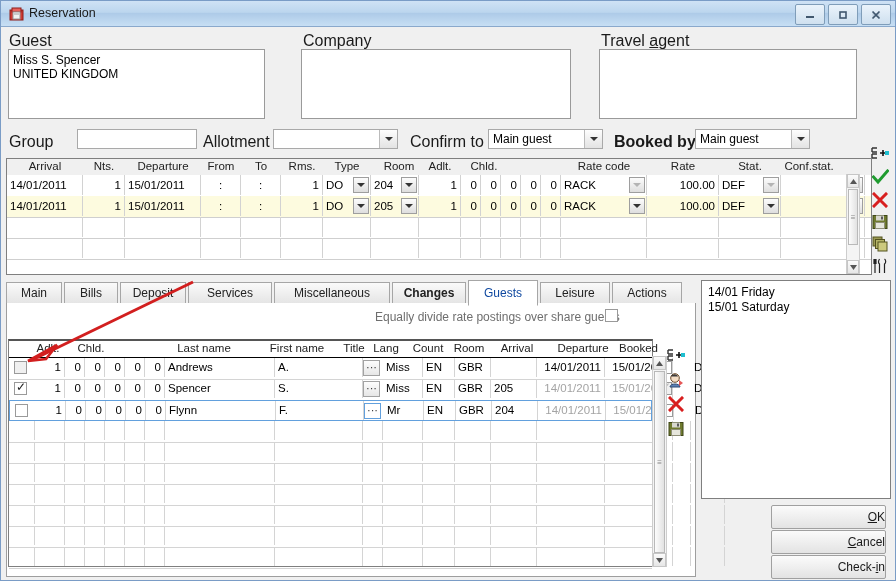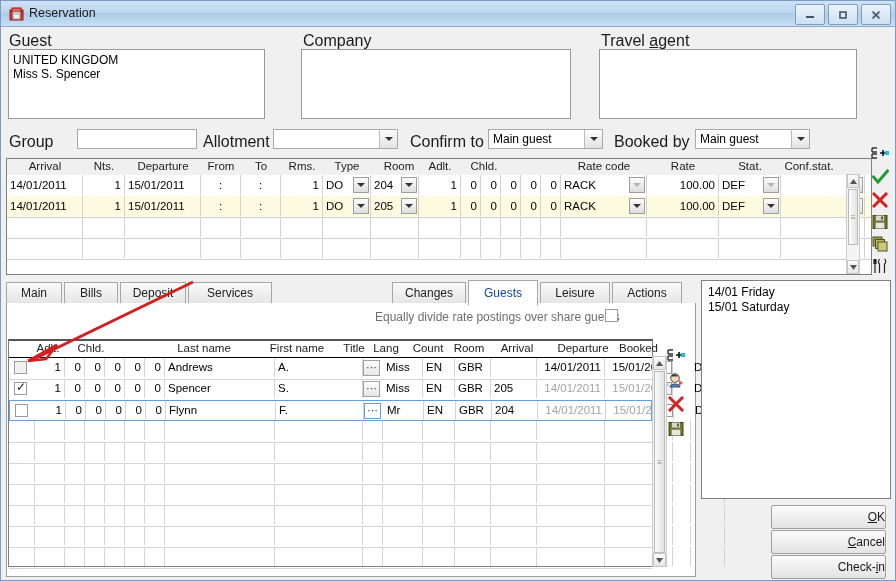--- a/index.html
+++ b/index.html
@@ -140,22 +140,22 @@
         <svg width="12" height="12" viewBox="0 0 12 12">
           <path d="M2.5 2.5 L9.5 9.5 M9.5 2.5 L2.5 9.5" stroke="#40576e" stroke-width="1.7" fill="none"></path>
           <path d="M2.5 5 L9.5 5 M2.5 7 L9.5 7" stroke="#40576e" stroke-width="0.8" opacity=".45"></path>
           </svg>
       </div>
     </div>
   </div>
 
   <div class="lbl" style="left:8px;top:31px;">Guest</div>
   <div class="memo" style="left:7px;top:48px;width:257px;height:70px;">
+    <div>Miss S. Spencer</div>
     <div>UNITED KINGDOM</div>
-    <div>Miss S. Spencer</div>
   </div>
 
   <div class="lbl" style="left:302px;top:31px;">
     <span>Company</span>
   </div>
   <div class="memo" style="left:300px;top:48px;width:270px;height:70px;"></div>
 
   <div class="lbl" style="left:600px;top:31px;">
     <span>Travel </span><span class="ul">a</span><span>gent</span>
   </div>
@@ -173,21 +173,21 @@
   </div>
 
   <div class="lbl" style="left:409px;top:132px;">Confirm to</div>
   <div class="combo" style="left:487px;top:128px;width:115px;height:20px;">
     <span class="cv">Main guest</span>
     <span class="cbtn">
         <i class="arr"></i>
       </span>
   </div>
 
-  <div class="lbl" style="left:613px;top:132px;">Booked by</div>
+  <div class="lbl" style="left:613px;top:132px;font-weight:bold;">Booked by</div>
   <div class="combo" style="left:694px;top:128px;width:115px;height:20px;">
     <span class="cv">Main guest</span>
     <span class="cbtn">
         <i class="arr"></i>
       </span>
   </div>
 
   <div id="resgrid">
     <div class="ghead" id="res-head">
         <span style="left: 0px; width: 76px;">Arrival</span>
@@ -373,21 +373,22 @@
       <path d="M7.5 1 c-1.2 2 -1.2 4 0 5 v9" stroke="#222" stroke-width="1.2" fill="none"></path>
       <path d="M12.5 1 c1.6 1 1.6 4 0 5 v9" stroke="#222" stroke-width="1.2" fill="none"></path>
     </svg>
   </div>
 
   <div id="tabs">
       <div class="tab" style="left: 0px; width: 56px;">Main</div>
       <div class="tab" style="left: 58px; width: 54px;">Bills</div>
       <div class="tab" style="left: 114px; width: 66px;">Deposit</div>
       <div class="tab" style="left: 182px; width: 84px;">Services</div>
-      <div class="tab" style="left: 386px; width: 74px;">Changes</div>
+      <div class="tab" style="left: 268px; width: 116px;">Miscellaneous</div>
+      <div class="tab" style="left: 386px; width: 74px; font-weight: bold;">Changes</div>
       <div class="tab active" style="left: 462px; width: 70px;">Guests</div>
       <div class="tab" style="left: 534px; width: 70px;">Leisure</div>
       <div class="tab" style="left: 606px; width: 70px;">Actions</div>
     </div>
 
   <div id="gpanel">
     <div style="position:absolute;left:368px;top:7px;font-size:12px;color:#6e6e6e;white-space:nowrap;">Equally divide rate postings over share guests</div>
     <div class="chk" style="left:598px;top:6px;"></div>
 
     <div id="gtable">

